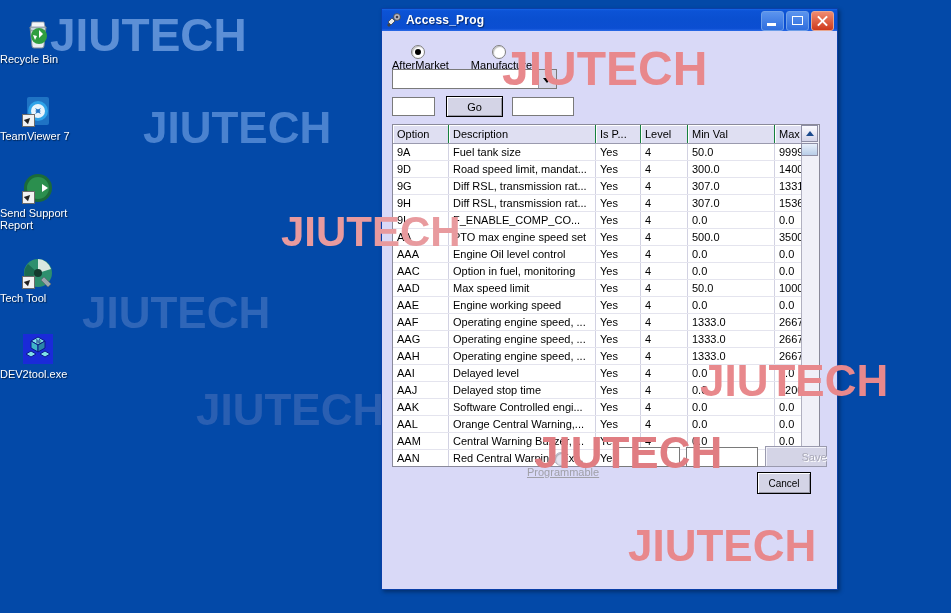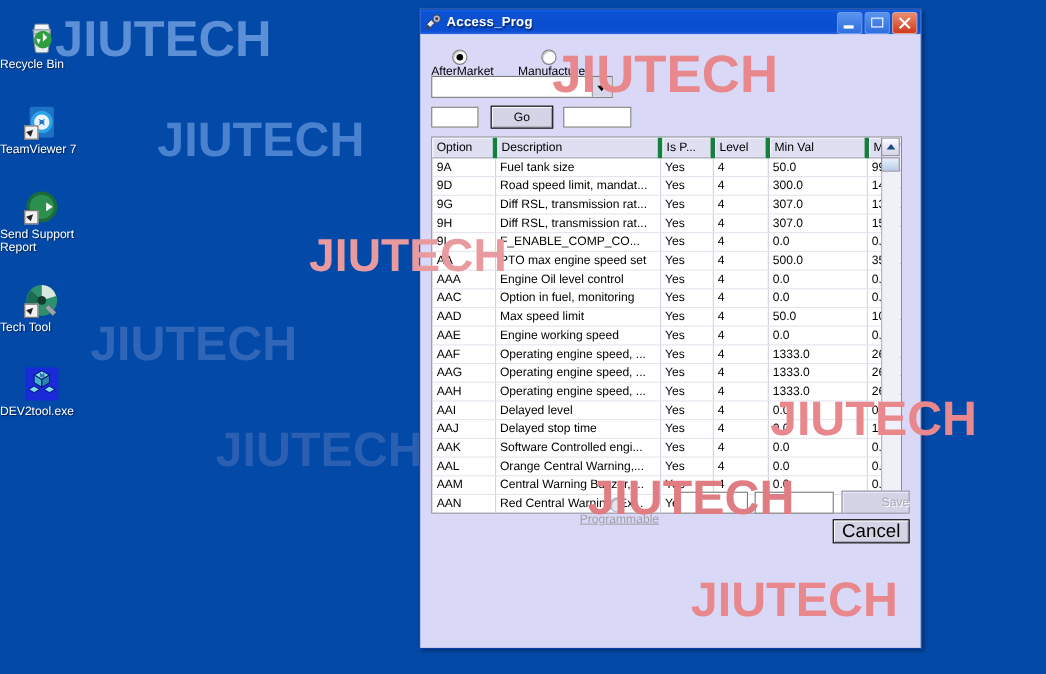--- a/index.html
+++ b/index.html
@@ -73,21 +73,21 @@
          border:1px solid #000;box-sizing:border-box;font-size:11px;color:#000;
          display:flex;align-items:center;justify-content:center;
          box-shadow:inset 1px 1px 0 #fff, inset -1px -1px 0 #9a9aa8;}
   #in2{position:absolute;left:130px;top:66px;width:62px;height:19px;}
 
   
   #grid{position:absolute;left:10px;top:93px;width:428px;height:343px;background:#fff;
         border:1px solid #8a8a9a;box-sizing:border-box;overflow:hidden;}
   table{border-collapse:collapse;width:411px;table-layout:fixed;font-size:11px;}
   thead th{
-    background:#dfdff2;border-right:4px solid #15803d;border-bottom:1px solid #9a9aae;
+    background:#dfdff2;border-right:1px solid #15803d;border-bottom:1px solid #9a9aae;
     font-weight:normal;text-align:left;padding:1px 4px;height:16px;color:#000;
     box-shadow:inset 1px 1px 0 #fff;white-space:nowrap;overflow:hidden;
   }
   tbody td{border-right:1px solid #d2d2e2;border-bottom:1px solid #e4e4ee;padding:0 4px;height:16px;
            white-space:nowrap;overflow:hidden;text-overflow:clip;color:#000;}
   .c-opt{width:47px;} .c-desc{width:138px;} .c-isp{width:36px;}
   .c-lvl{width:38px;} .c-min{width:78px;} .c-max{width:74px;}
 
   #vscroll{position:absolute;right:0;top:0;width:17px;height:100%;background:#f0f0f8;border-left:1px solid #b0b0c0;}
   .sb-arrow{width:17px;height:17px;background:linear-gradient(to bottom,#fbfbff,#d4d4e8);
@@ -101,22 +101,22 @@
             background:linear-gradient(to bottom,#e8f0fb,#b8cde8);border:1px solid #8e8ea4;box-sizing:border-box;}
 
   
   #prog-row{position:absolute;left:145px;top:421px;display:flex;align-items:center;}
   #pb1{position:absolute;left:236px;top:416px;width:62px;height:20px;}
   #pb2{position:absolute;left:304px;top:416px;width:72px;height:20px;}
   #saveBtn{position:absolute;left:383px;top:415px;width:62px;height:21px;background:#d4d4e6;
            border:1px solid #9a9aae;box-sizing:border-box;font-size:11px;color:#a9a9b8;
            display:flex;align-items:center;justify-content:center;
            box-shadow:inset 1px 1px 0 #f2f2fa;text-shadow:1px 1px 0 #fff;padding-left:36px;}
-  #cancelBtn{position:absolute;left:375px;top:441px;width:70px;height:22px;background:#d4d4e6;
-             border:1px solid #000;box-sizing:border-box;font-size:17px;color:#000;
+  #cancelBtn{position:absolute;left:375px;top:441px;width:54px;height:22px;background:#d4d4e6;
+             border:1px solid #000;box-sizing:border-box;font-size:10px;color:#000;
              display:flex;align-items:center;justify-content:center;
              box-shadow:inset 1px 1px 0 #fff, inset -1px -1px 0 #9a9aa8;}
 </style>
 </head>
 <body>
 
 <div id="desktop">
 
   <div class="wm wm-blue" style="left:50px;top:8px;font-size:46px;color:#5c8fd6;">JIUTECH</div>
   <div class="wm wm-blue" style="left:143px;top:103px;font-size:44px;color:#4a82cf;">JIUTECH</div>

